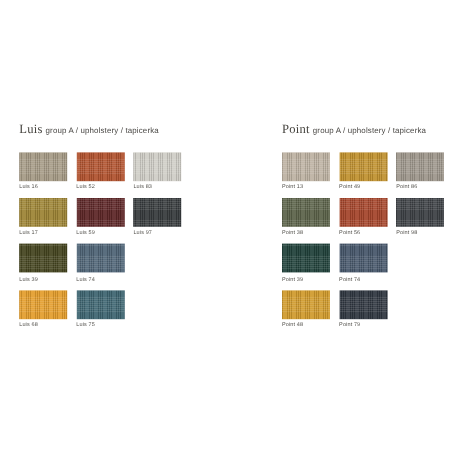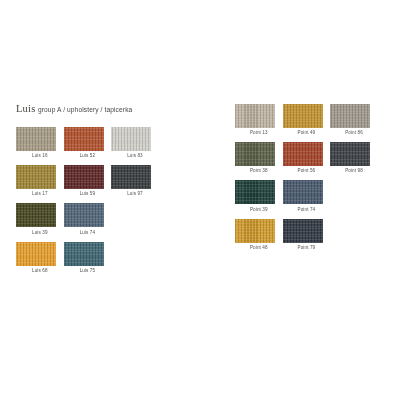--- a/index.html
+++ b/index.html
@@ -102,21 +102,21 @@
     line-height: 6px;
     letter-spacing: 0.1px;
     color: #55534e;
     margin-top: 2.2px;
     white-space: nowrap;
   }
 </style>
 </head>
 <body>
 
-<div id="page" style="background: rgb(255, 255, 255); text-align: center;">
+<div id="page" style="background: rgb(255, 255, 255);">
   <div class="columns">
 
     <div class="group left">
       <div class="group-heading">
         <span class="brand">Luis</span>
         <span class="heading-rest">group A / upholstery / tapicerka</span>
       </div>
       <div class="swatch-grid">
 
         <div class="swatch-cell">
@@ -162,20 +162,24 @@
         <div class="swatch-cell">
           <div class="swatch" style="background-color: rgb(61, 100, 112);"></div>
           <div class="swatch-label">Luis 75</div>
         </div>
         <div class="swatch-cell"></div>
 
       </div>
     </div>
 
     <div class="group right">
+      <div class="group-heading">
+        <span class="brand">Point</span>
+        <span class="heading-rest">group A / upholstery / tapicerka</span>
+      </div>
       <div class="swatch-grid">
 
         <div class="swatch-cell">
           <div class="swatch" style="background-color: rgb(189, 178, 162);"></div>
           <div class="swatch-label">Point 13</div>
         </div>
         <div class="swatch-cell">
           <div class="swatch" style="background-color: rgb(192, 145, 47);"></div>
           <div class="swatch-label">Point 49</div>
         </div>

